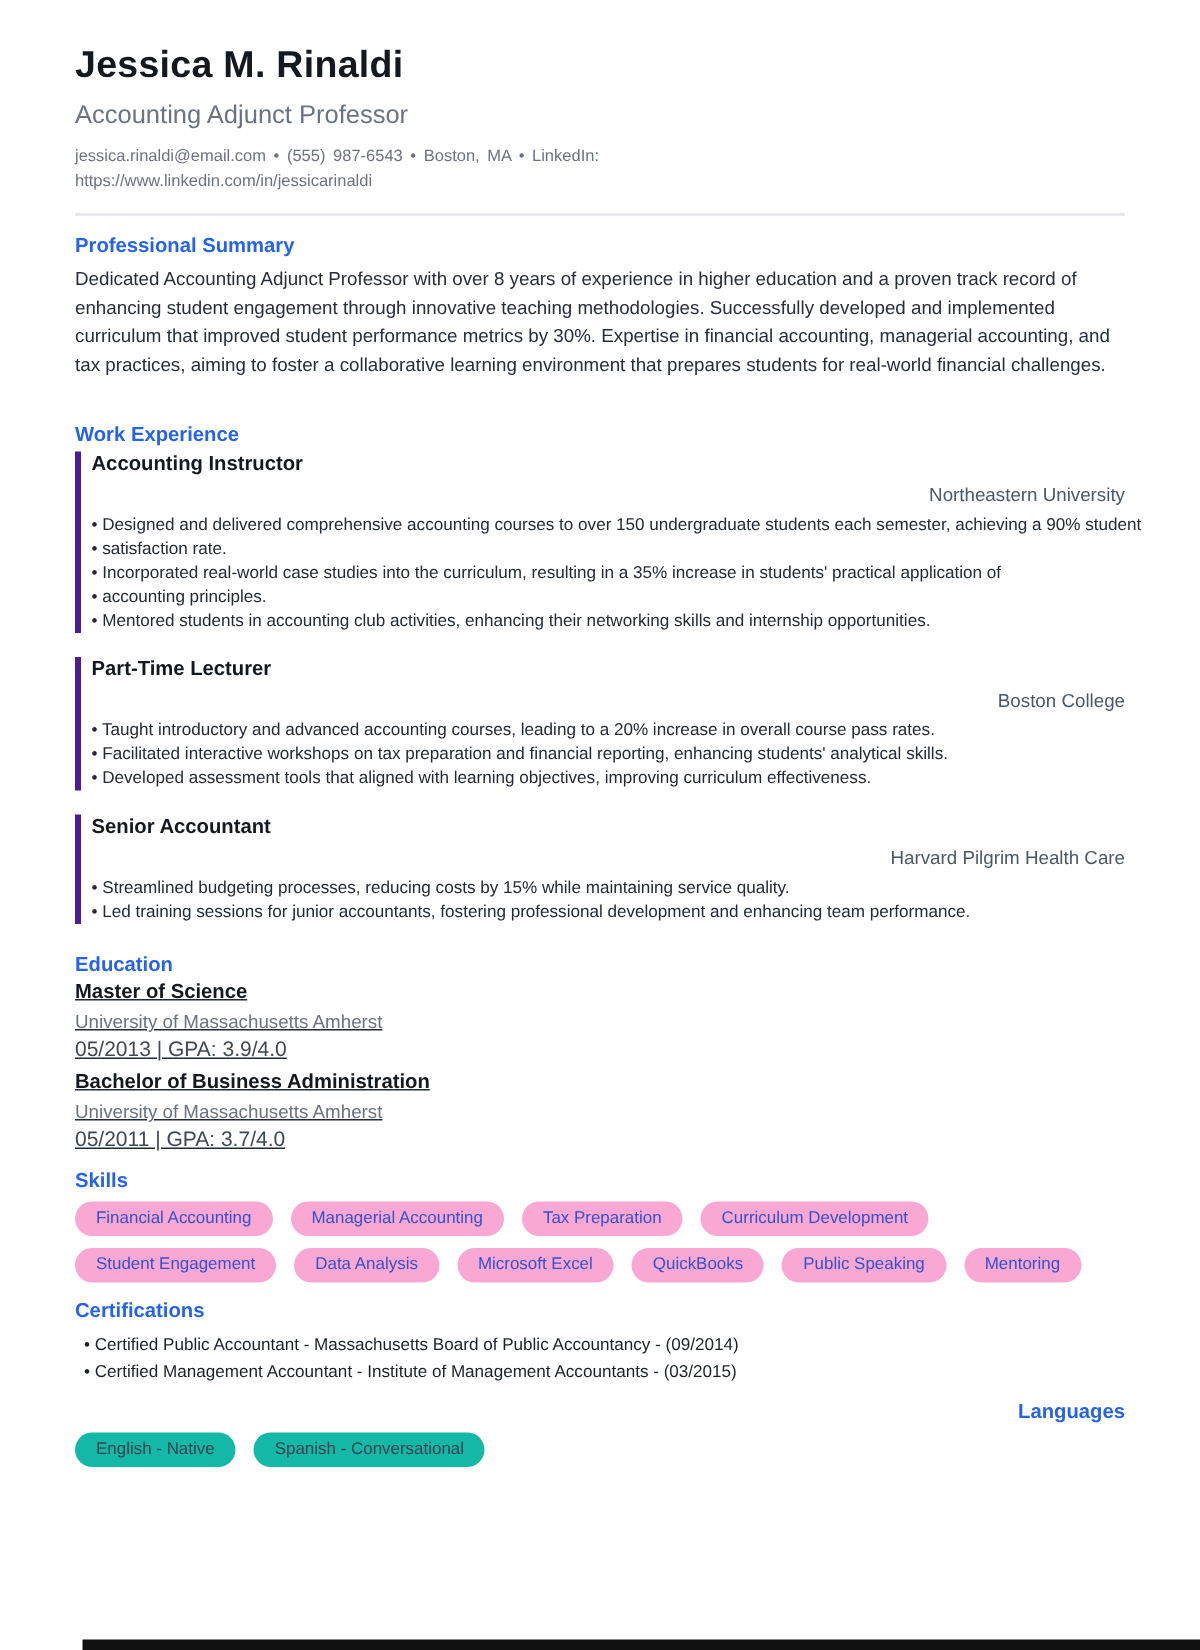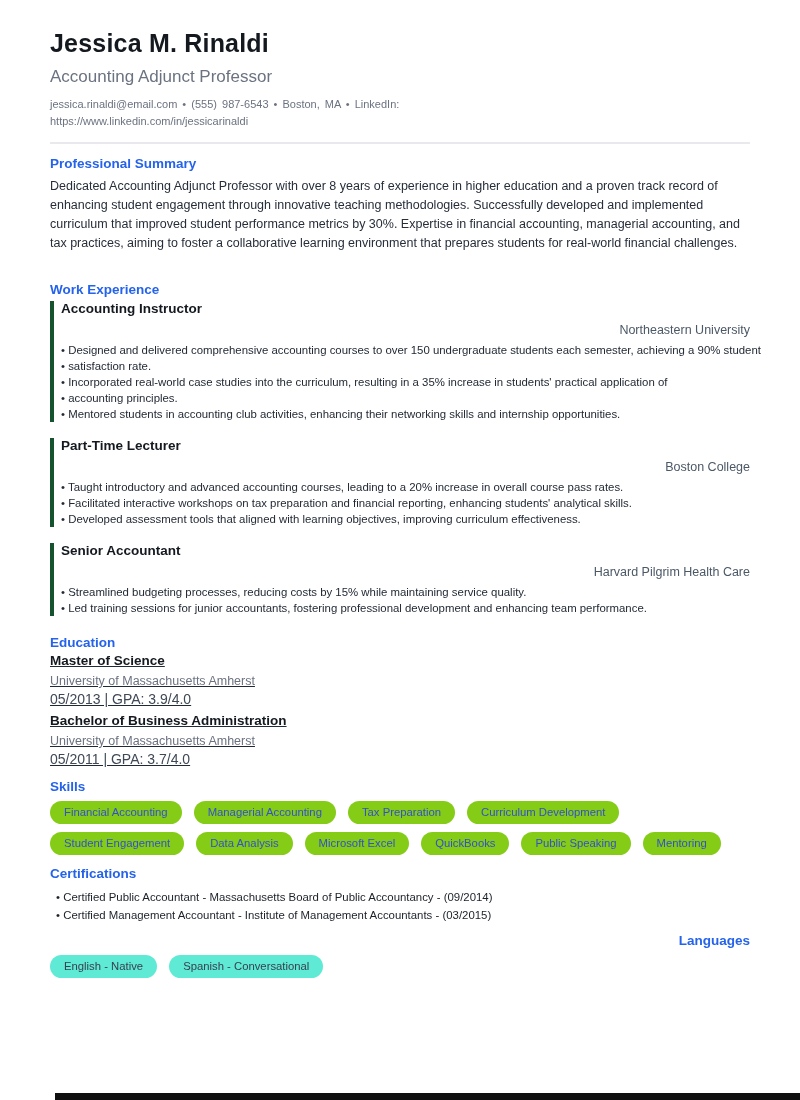--- a/index.html
+++ b/index.html
@@ -15,38 +15,38 @@
   h2{font-size:13.5px;line-height:17px;font-weight:bold;color:#2563eb;margin:0;}
   .h-summary{margin-top:11px;}
   .h-work{margin-top:28px;}
   .h-edu{margin-top:18px;}
   .h-skills{margin-top:12px;}
   .h-cert{margin-top:10px;}
   .h-lang{margin-top:8px;text-align:right;}
 
   .summary-text{margin:5px 0 0 0;font-size:12.5px;line-height:19px;color:#272e3a;width:700px;}
 
-  .job{margin-top:3px;border-left:4px solid #14532d;padding-left:7px;}
+  .job{margin-top:3px;border-left:4px solid #4c1d95;padding-left:7px;}
   .job + .job{margin-top:16px;}
   .job-title{font-size:13.5px;line-height:16px;font-weight:bold;color:#14181f;}
   .company{margin-top:6px;font-size:12.5px;line-height:15px;font-weight:normal;color:#4b5866;text-align:right;}
   .bullets{margin-top:4px;}
   .bullet{font-size:11.4px;line-height:16px;color:#232a35;white-space:nowrap;}
   .bullet::before{content:"• ";}
 
   .degree{margin-top:2px;text-decoration:underline;}
   .degree + .degree{margin-top:7px;}
   .degree-title{font-size:13.5px;line-height:16px;font-weight:bold;color:#14181f;}
   .school{margin-top:5px;font-size:12.5px;line-height:15px;color:#6b7280;}
   .degree-details{margin-top:4px;font-size:14px;line-height:13px;color:#3f4854;}
 
   .pill-row{margin-top:6px;display:flex;flex-wrap:wrap;gap:8px 12px;width:710px;}
   .pill{display:inline-block;border-radius:999px;padding:5px 14px;font-size:11.3px;line-height:13px;white-space:nowrap;}
-  .pill-skill{background:#84cc16;color:#3450cb;}
-  .pill-lang{background:#5eead4;color:#374151;}
+  .pill-skill{background:#f9a8d4;color:#3450cb;}
+  .pill-lang{background:#14b8a6;color:#374151;}
 
   .cert-list{margin-top:6px;padding-left:6px;}
   .cert-item{font-size:11.4px;line-height:18px;color:#1b2129;white-space:nowrap;}
   .cert-item::before{content:"• ";}
 
   .footer-bar{position:absolute;left:55px;right:0;bottom:0;height:7px;background:#101010;}
 </style>
 </head>
 <body>
 

